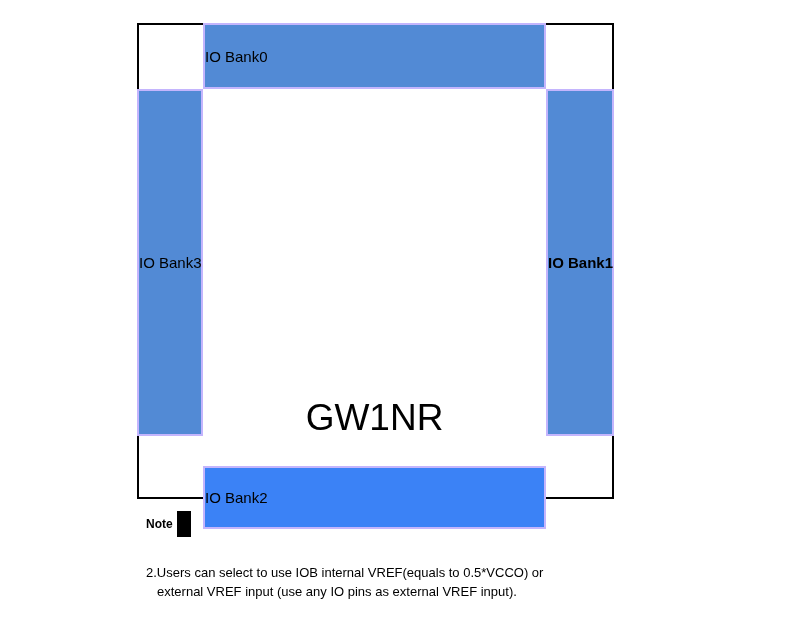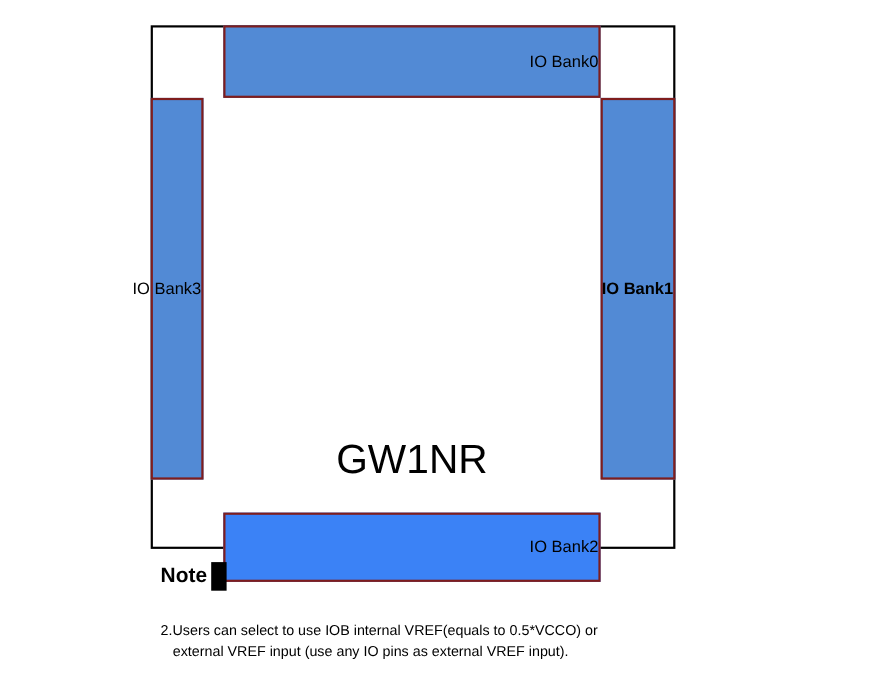--- a/index.html
+++ b/index.html
@@ -23,35 +23,35 @@
     top: 23px;
     width: 477px;
     height: 476px;
     box-sizing: border-box;
     border: 2px solid #000000;
     background: #ffffff;
   }
   .bank {
     position: absolute;
     box-sizing: border-box;
-    border: 2px solid #7f1d1d;
+    border: 2px solid #c4b5fd;
     background: #528AD5;
     display: flex;
     align-items: center;
-    justify-content: flex-end;
+    justify-content: flex-start;
   }
   .bank-label {
     font-size: 15px;
     white-space: nowrap;
     line-height: 1;
   }
   .bank-top    { left: 64px;  top: -2px;  width: 343px; height: 66px; }
   .bank-right  { left: 407px; top: 64px;  width: 68px;  height: 347px; font-weight: bold; }
   .bank-bottom { left: 64px;  top: 411px; width: 343px; height: 63px; }
-  .bank-left   { left: -2px;  top: 64px;  width: 48px;  height: 347px; }
+  .bank-left   { left: -2px;  top: 64px;  width: 66px;  height: 347px; }
   .chip-center {
     position: absolute;
     left: 64px;
     top: 64px;
     width: 343px;
     height: 347px;
     display: flex;
     align-items: flex-end;
     justify-content: center;
   }
@@ -67,21 +67,21 @@
     top: 511px;
     width: 480px;
     font-size: 13px;
   }
   .notes-heading-row {
     display: flex;
     align-items: center;
     height: 26px;
   }
   .notes-heading {
-    font-size: 19px;
+    font-size: 12px;
     font-weight: bold;
     line-height: 26px;
   }
   .black-marker {
     display: inline-block;
     width: 14px;
     height: 26px;
     background: #000000;
     margin-left: 4px;
   }

